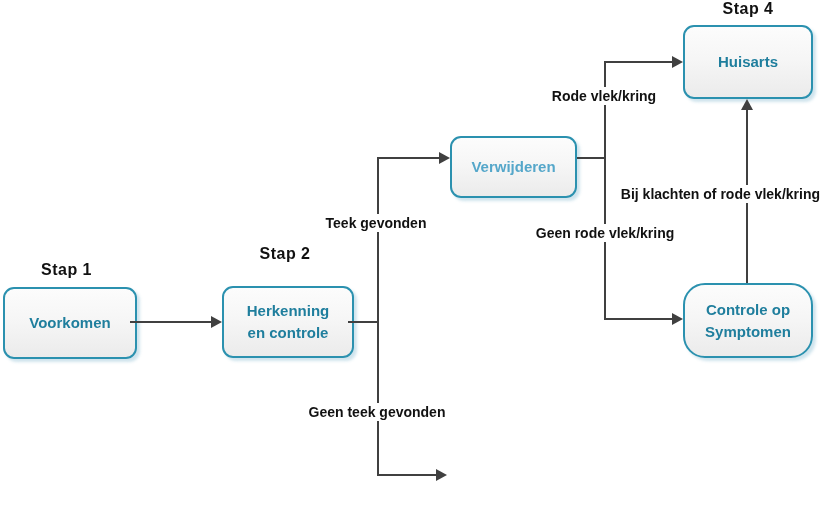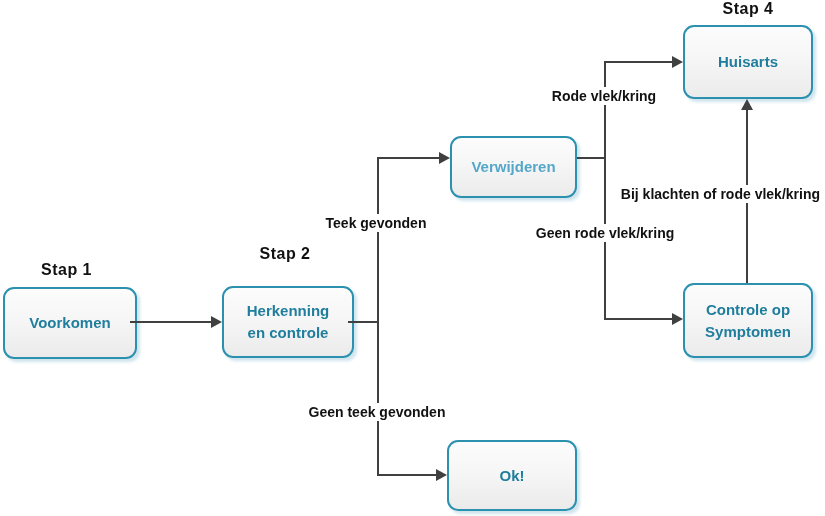--- a/index.html
+++ b/index.html
@@ -101,27 +101,24 @@
   </div>
 
   <div class="box light-text" style="left:450px; top:136px; width:127px; height:62px;">
     <span>Verwijderen</span>
   </div>
 
   <div class="box" style="left:683px; top:25px; width:130px; height:74px;">
     <span>Huisarts</span>
   </div>
 
-  <div class="box" style="left:683px; top:283px; width:130px; height:75px;">
+  <div class="box" style="left:683px; top:283px; width:130px; height:75px;border-radius:22px;">
     <span>Controle op Symptomen</span>
   </div>
 
-  <div class="box" style="left:447px; top:440px; width:130px; height:71px;">
-    <span>Ok!</span>
-  </div>
 
   <div class="hline" style="left:130px; top:321px; width:81px;"></div>
   <div class="arrow-right" style="left:211px; top:316px;"></div>
 
   <div class="hline" style="left:348px; top:321px; width:31px;"></div>
   <div class="vline" style="left:377px; top:158px; height:318px;"></div>
 
   <div class="hline" style="left:377px; top:157px; width:62px;"></div>
   <div class="arrow-right" style="left:439px; top:152px;"></div>
 

